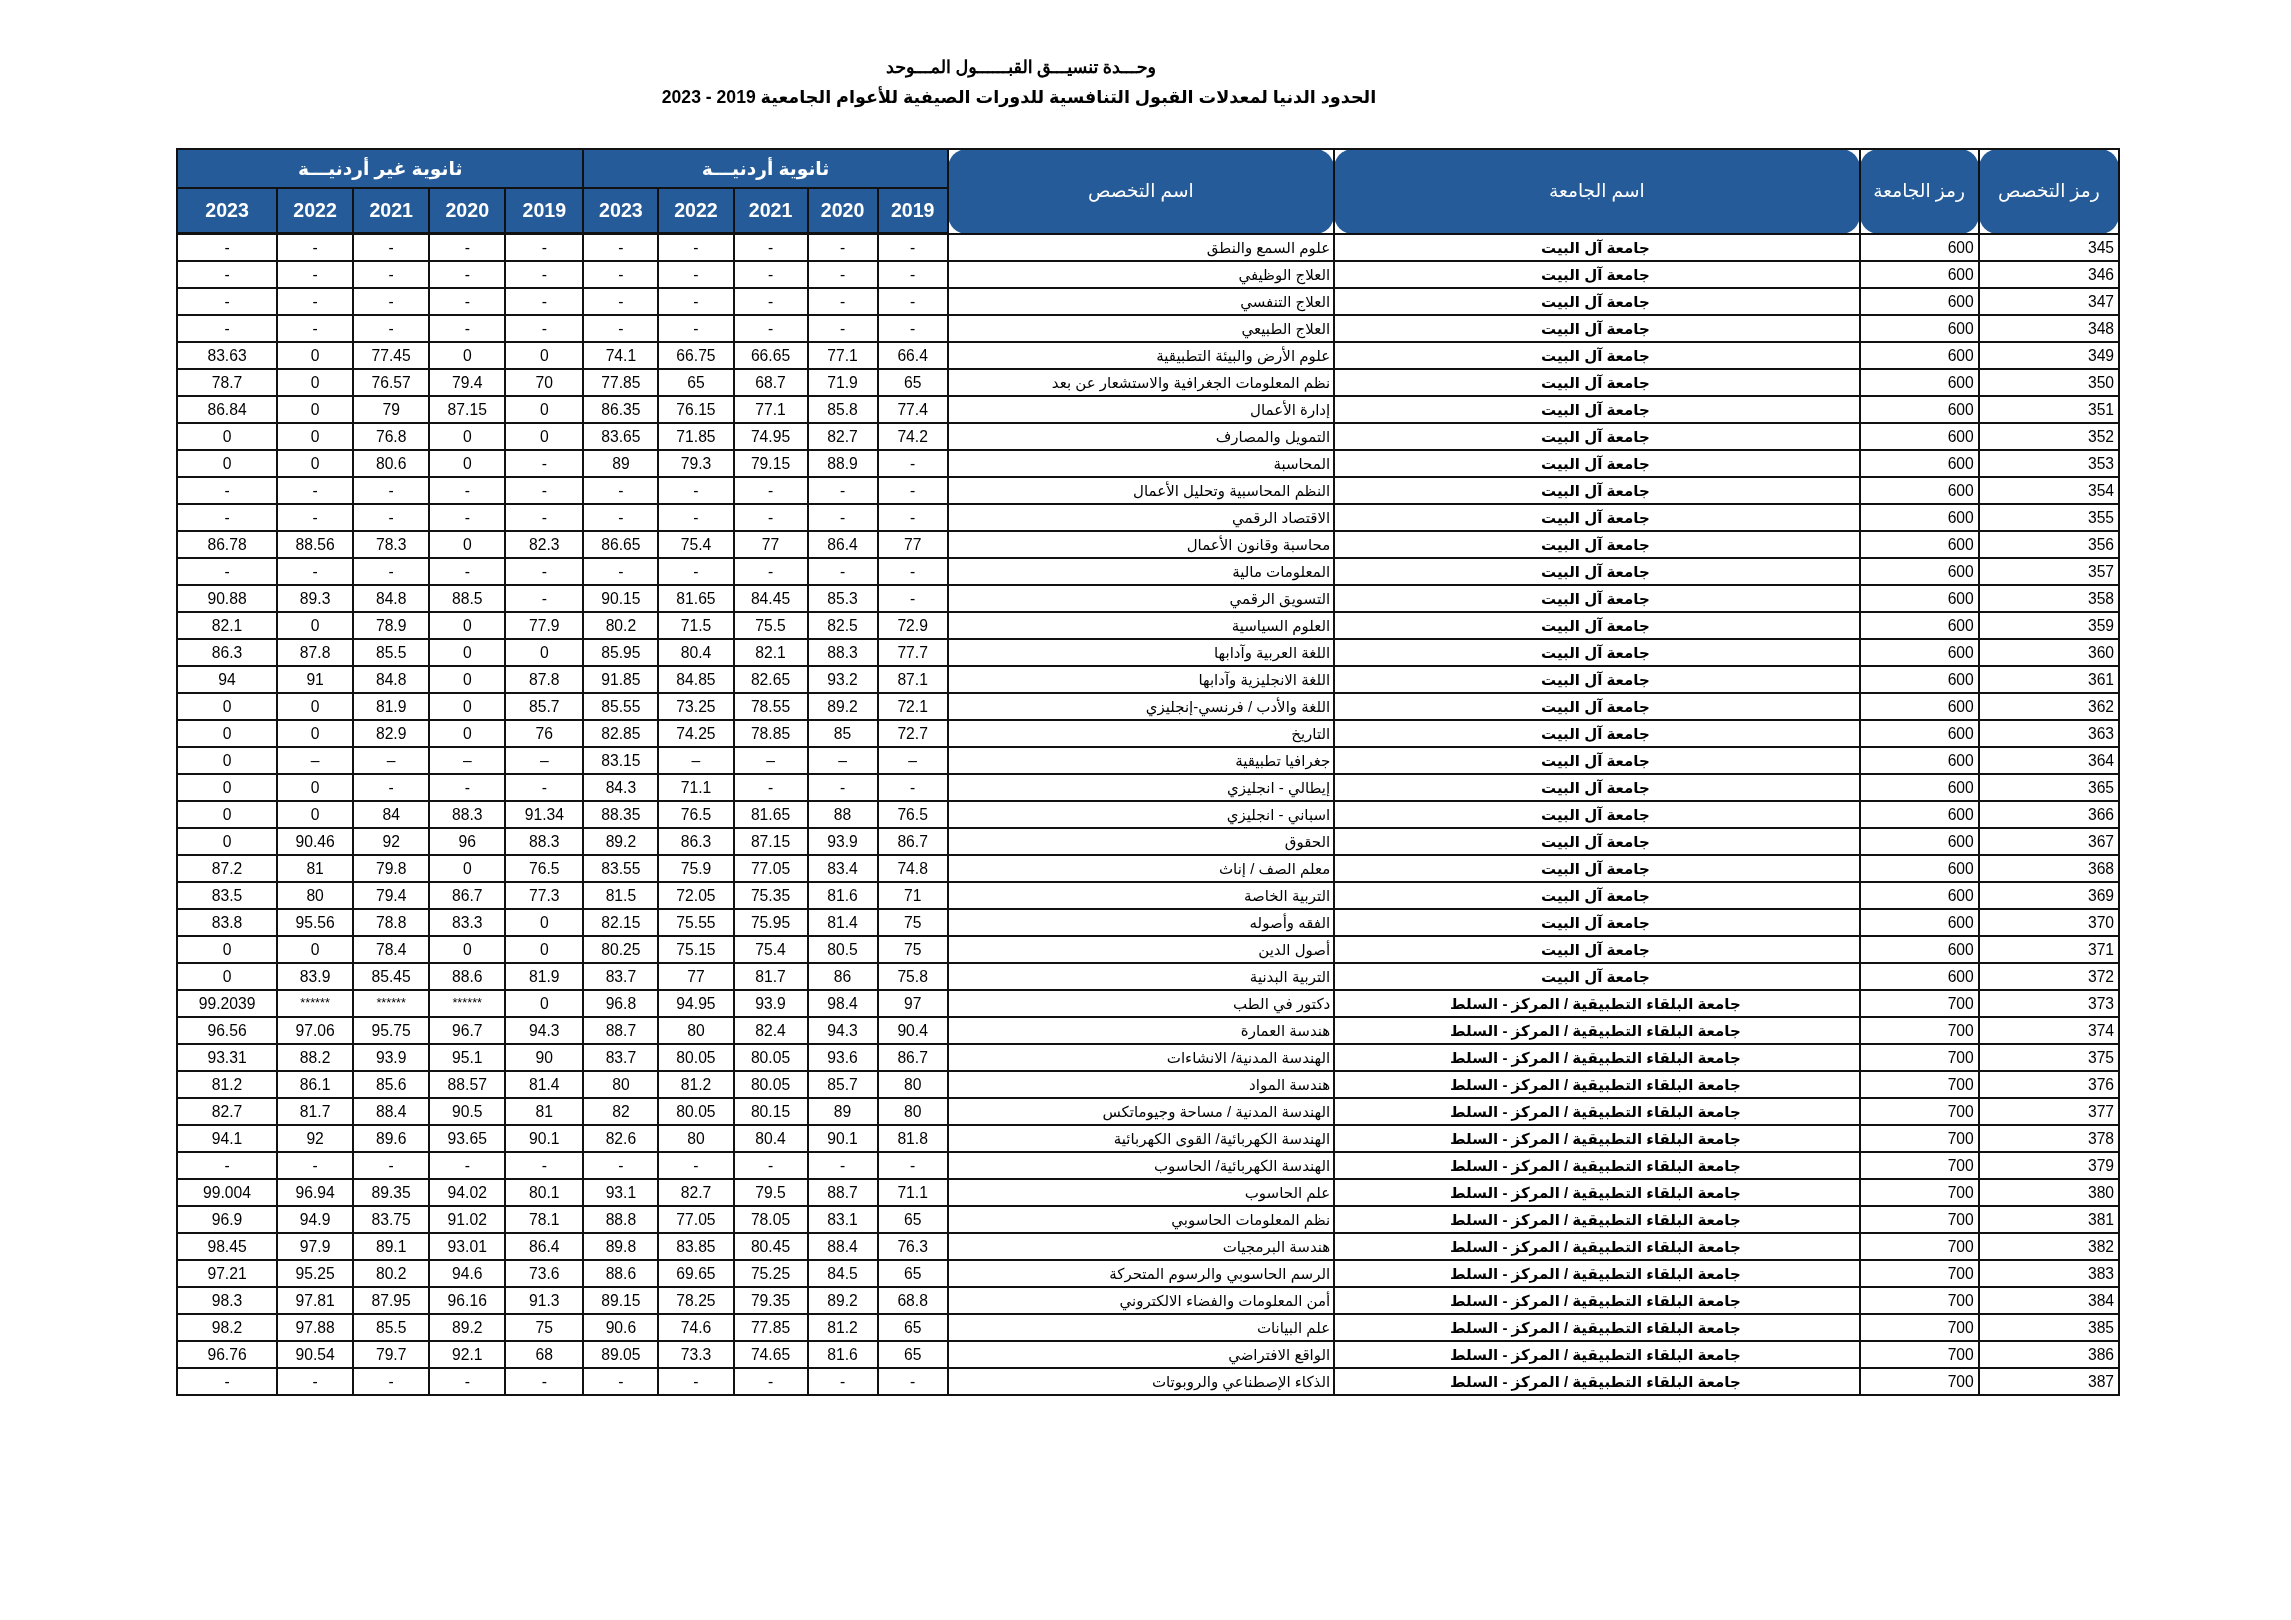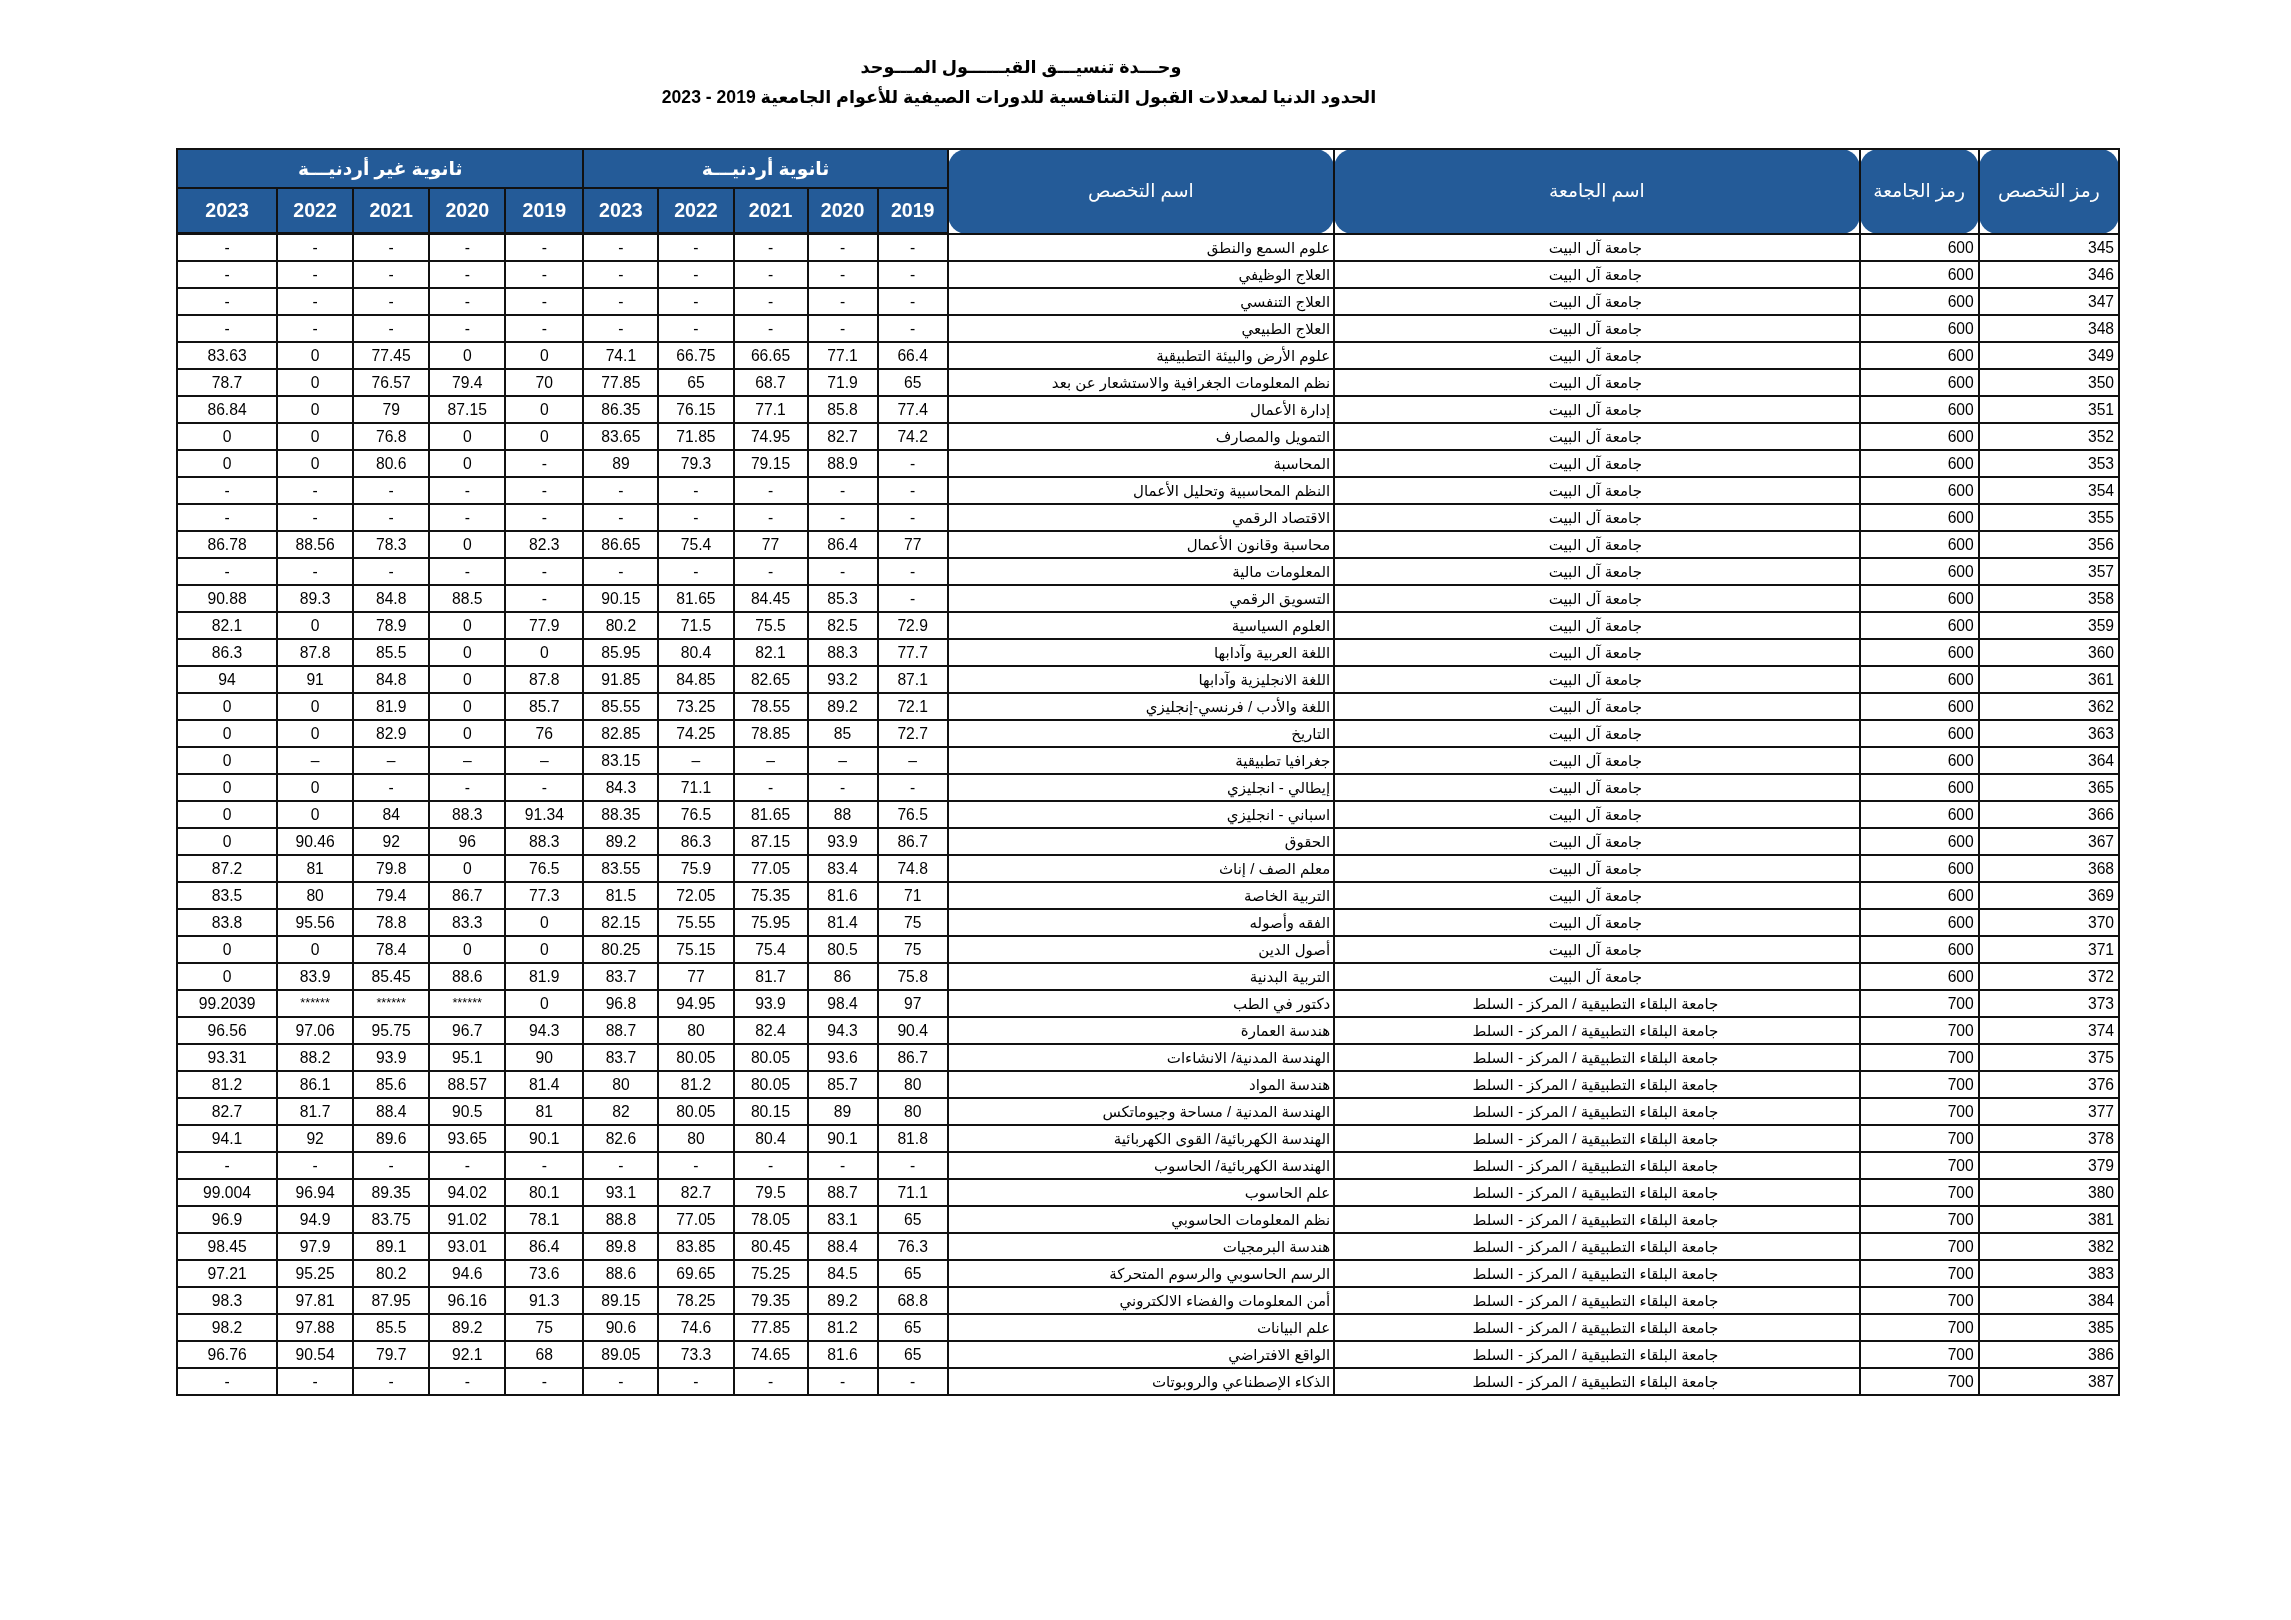--- a/index.html
+++ b/index.html
@@ -1,35 +1,35 @@
 <!DOCTYPE html>
 <html><head>
 <meta charset="utf-8">
 <style>
   html, body { margin: 0; padding: 0; background: #ffffff; }
   body { width: 2292px; height: 1620px; position: relative; overflow: hidden;
          font-family: "Liberation Sans", "DejaVu Sans", sans-serif; color: #000; }
   .title-1 { position: absolute; top: 57px; left: 0; width: 2292px; text-align: center;
              font-weight: bold; font-size: 17.6px; direction: rtl; }
-  .title-1 span { position: relative; left: -125px; }
+  .title-1 span { position: relative; left: -125px; font-family: Liberation Serif, serif; }
   .title-2 { position: absolute; top: 87px; left: 0; width: 2292px; text-align: center;
              font-weight: bold; font-size: 17.6px; direction: rtl; }
   .title-2 span { position: relative; left: -127px; }
 
   table.grid { position: absolute; left: 176px; top: 148px; border-collapse: collapse;
                table-layout: fixed; width: 1944px; }
   table.grid th, table.grid td { border: 2px solid #111; padding: 0; overflow: hidden; white-space: nowrap; }
   table.grid thead th { background: #245b98; color: #ffffff; font-weight: bold; }
   th.group { height: 37px; font-size: 18.6px; direction: rtl; font-weight: bold; }
   th.year { height: 43px; font-size: 19.6px; font-family: "Liberation Sans", sans-serif; }
   th.tall { font-size: 18.6px; direction: rtl; font-weight: normal !important; border-radius: 19px; }
   thead tr:last-child th { border-bottom: 3.9px solid #111; }
   table.grid tbody td { height: 25px; font-size: 15.7px; text-align: center; line-height: 23.5px; }
   td.spec { text-align: right !important; direction: rtl; padding-right: 2.9px !important; font-size: 15px !important; }
-  td.uni { text-align: right; direction: rtl; padding-right: 2.9px !important; font-size: 15px !important; }
+  td.uni { text-align: right; direction: rtl; padding-right: 2.9px !important; font-size: 15px !important; font-weight: bold; }
   td.code { text-align: right !important; padding-right: 3.9px !important; }
   td.stars { letter-spacing: 0px; font-size: 12.7px !important; }
 </style>
 </head>
 <body>
 
 <div class="title-1"><span>وحـــدة تنسيـــق القبــــــول المـــوحد</span></div>
 <div class="title-2"><span>الحدود الدنيا لمعدلات القبول التنافسية للدورات الصيفية للأعوام الجامعية  2019 - 2023</span></div>
 
 <table class="grid">

